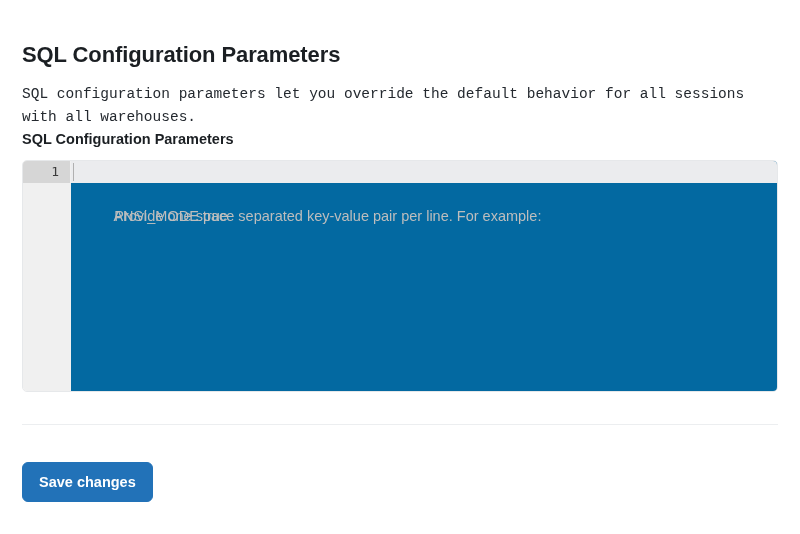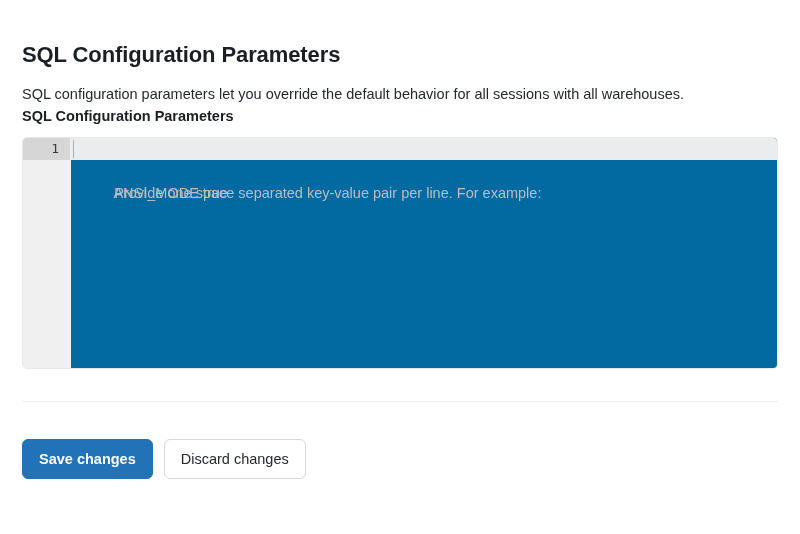--- a/index.html
+++ b/index.html
@@ -39,20 +39,21 @@
   .description {
     margin: 0;
     padding-top: 14px;
     font-size: 14.5px;
     line-height: 23px;
     color: #24292f;
     max-width: 740px;
   }
   .description .line {
     display: block;
+    font-family: Liberation Mono, monospace;
   }
 
   
   .field-label {
     margin: 0;
     padding-top: 26px;
     font-size: 14.5px;
     line-height: 20px;
     font-weight: bold;
     color: #1b1f23;
@@ -188,16 +189,15 @@
         <span>ANSI_MODE true</span>
       </div>
     </div>
 
   </div>
 
   <hr class="divider">
 
   <div class="actions">
     <button class="btn btn-primary">Save changes</button>
-    <button class="btn btn-secondary">Discard changes</button>
   </div>
 
 </div>
 
 </body></html>

